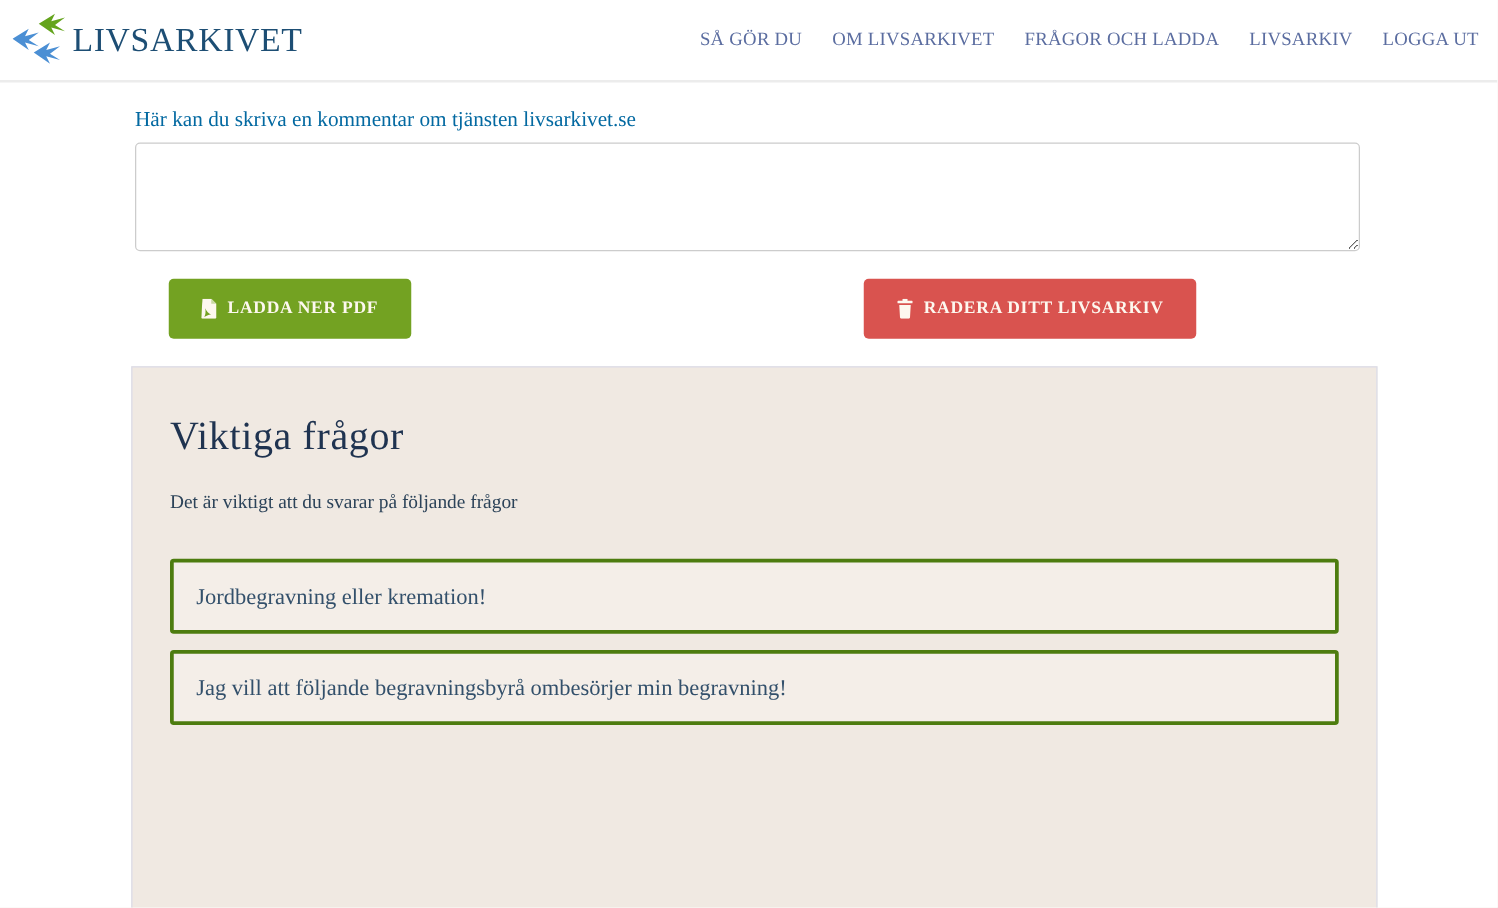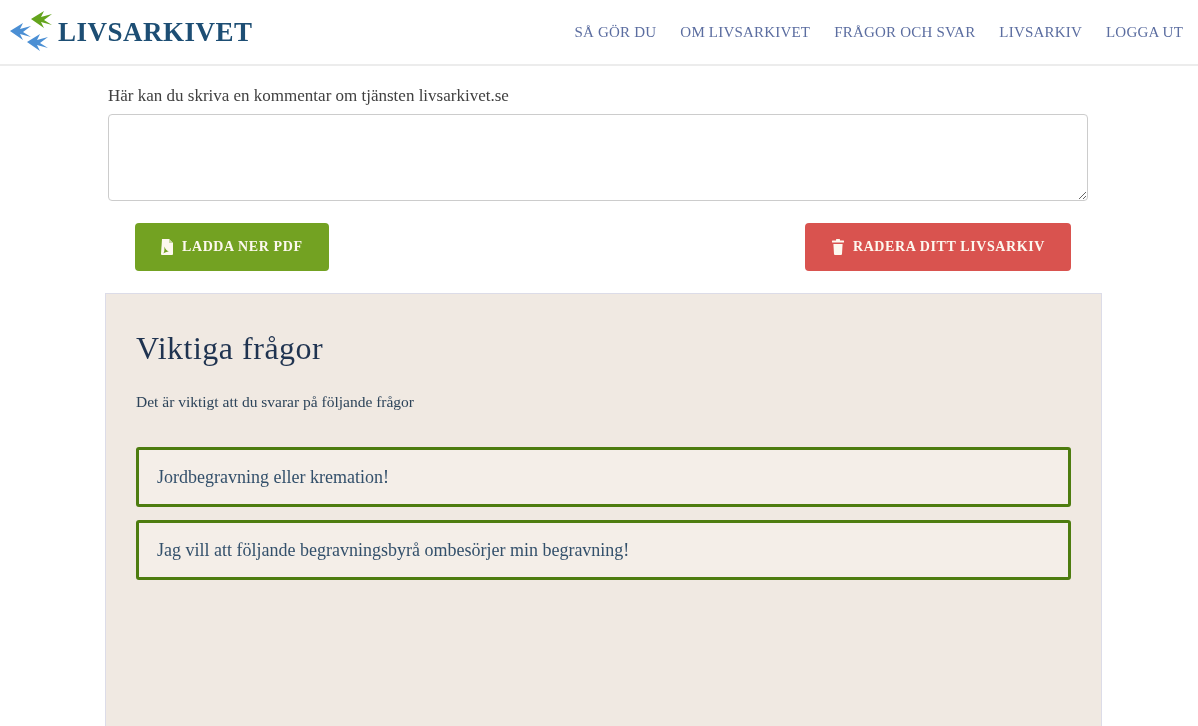--- a/index.html
+++ b/index.html
@@ -31,57 +31,57 @@
     display: flex;
     align-items: center;
     gap: 2px;
     cursor: pointer;
     text-decoration: none;
   }
   .logo-text {
     font-size: 27px;
     color: #1d4e74;
     letter-spacing: 0.5px;
-    font-weight: 700;
+    font-weight: 400;
   }
   .nav { display: flex; align-items: flex-start; }
   .nav a {
     font-size: 15px;
     color: #5b6da0;
     text-decoration: none;
     margin-left: 24px;
     letter-spacing: 0.2px;
     white-space: nowrap;
   }
 
   
   .comment-label {
     margin: 20px 0 8px 108px;
     font-size: 17px;
-    color: #404040;
+    color: #0369a1;
   }
   .comment-textarea {
     display: block;
     margin-left: 108px;
     width: 980px;
     height: 87px;
     border: 1px solid #cccccc;
     border-radius: 4px;
     resize: both;
     font-family: "Liberation Serif", serif;
     font-size: 16px;
     padding: 8px 10px;
     color: #2c4358;
     outline: none;
   }
 
   
   .buttons-row {
     margin: 22px 0 0 135px;
-    width: 936px;
+    width: 822px;
     display: flex;
     justify-content: space-between;
     align-items: flex-end;
   }
   .btn {
     border: none;
     border-radius: 4px;
     height: 48px;
     padding: 0 26px;
     display: inline-flex;
@@ -152,21 +152,21 @@
           <g transform="translate(17,27)">
             <path d="M0,8 L13,0 L10,6 L21,3 L13,9 L21,14 L10,11 L13,17 Z" fill="#4b8fd4"></path>
           </g>
         </svg>
       </span>
       <span class="logo-text">LIVSARKIVET</span>
     </a>
     <div class="nav">
       <a href="#">SÅ GÖR DU</a>
       <a href="#">OM LIVSARKIVET</a>
-      <a href="#">FRÅGOR OCH SVAR</a>
+      <a href="#">FRÅGOR OCH LADDA</a>
       <a href="#">LIVSARKIV</a>
       <a href="#">LOGGA UT</a>
     </div>
   </div>
 
   <div class="comment-label">Här kan du skriva en kommentar om tjänsten livsarkivet.se</div>
   <textarea class="comment-textarea" placeholder="" style=""></textarea>
 
   <div class="buttons-row">
     <button class="btn btn-green">

